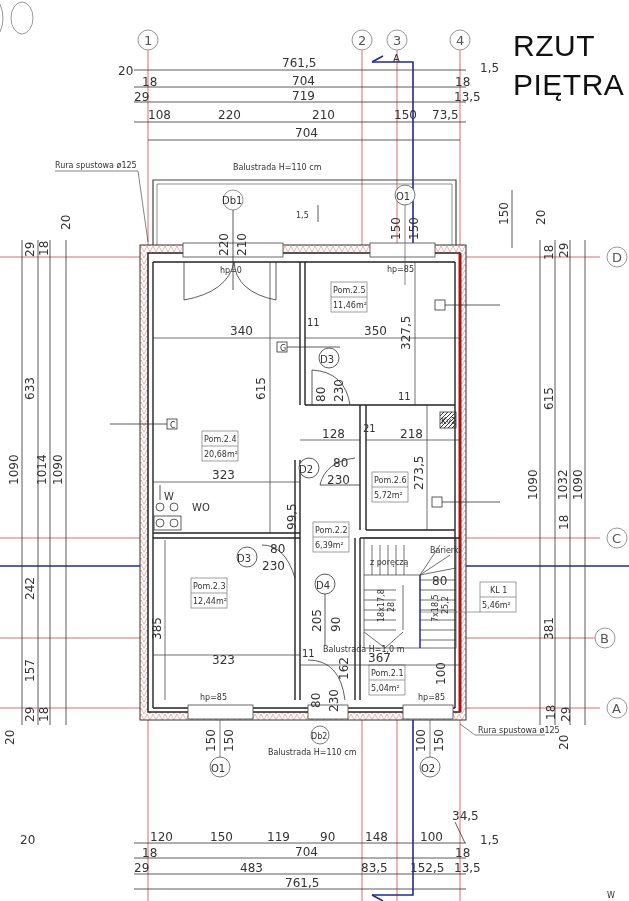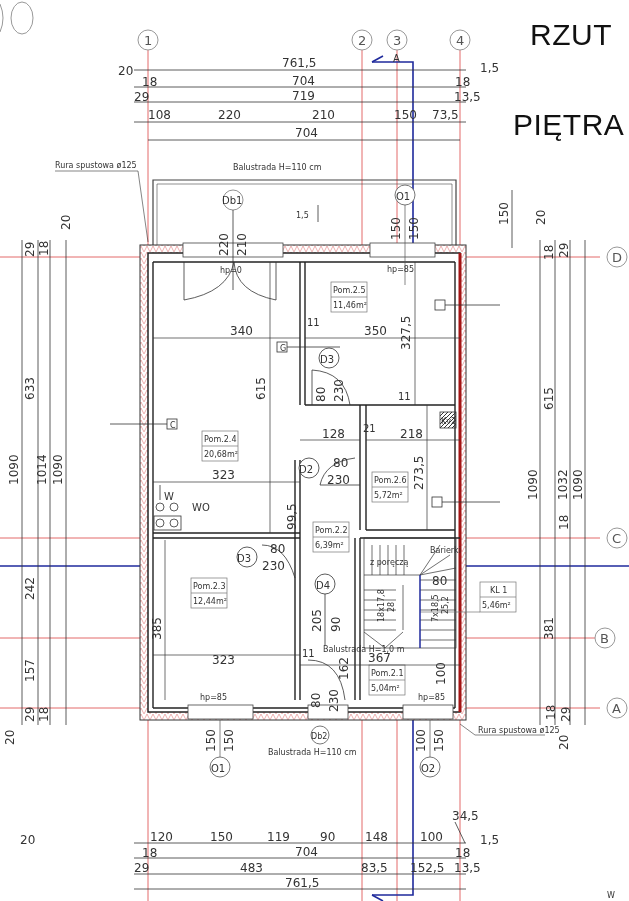--- a/index.html
+++ b/index.html
@@ -426,14 +426,14 @@
   <text class="dim" x="582" y="500" transform="rotate(-90 582 500)">1090</text>
   <text class="dim" x="568" y="530" transform="rotate(-90 568 530)">18</text>
   <text class="dim" x="553" y="640" transform="rotate(-90 553 640)">381</text>
   <text class="dim" x="555" y="720" transform="rotate(-90 555 720)">18</text>
   <text class="dim" x="570" y="722" transform="rotate(-90 570 722)">29</text>
   <text class="dim" x="568" y="750" transform="rotate(-90 568 750)">20</text>
 
   <text class="sm" x="607" y="898" fill="#bbb">W</text>
 </svg>
 
-<div class="title" style="top:18px;margin-left:17px;">RZUT</div>
-<div class="title" style="top:68px;margin-top:40px;">PIĘTRA</div>
+<div class="title" style="top:29px;">RZUT</div>
+<div class="title" style="top:68px;">PIĘTRA</div>
 
 </body></html>

